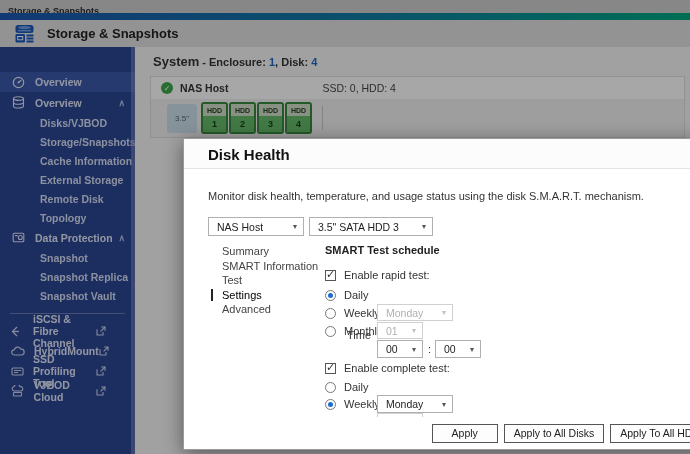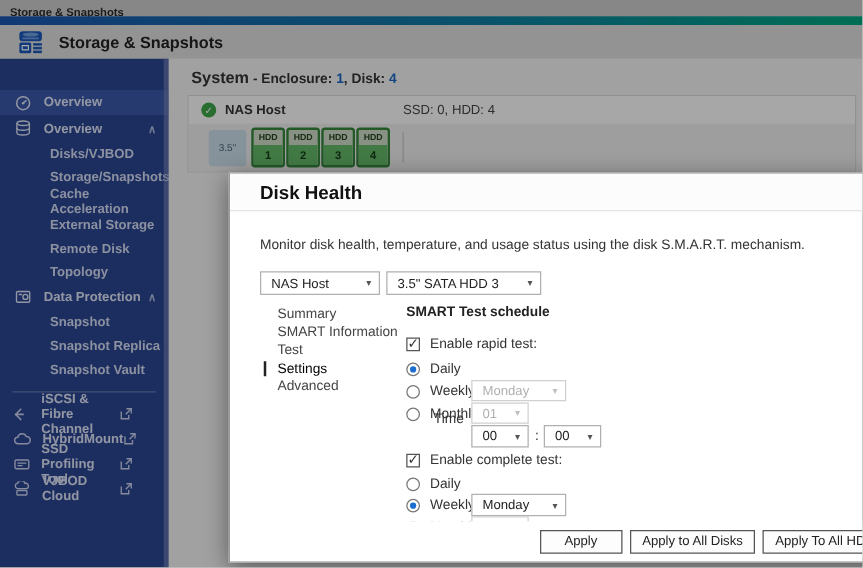--- a/index.html
+++ b/index.html
@@ -145,21 +145,21 @@
         <span>Overview</span>
         <span class="chev">∧</span>
       </div>
       <div class="nav-sub">
           <span>Disks/VJBOD</span>
         </div>
       <div class="nav-sub">
           <span>Storage/Snapshots</span>
         </div>
       <div class="nav-sub">
-          <span>Cache Acceleration</span>
+          <span>Cache Information</span>
         </div>
       <div class="nav-sub">
           <span>External Storage</span>
         </div>
       <div class="nav-sub">
           <span>Remote Disk</span>
         </div>
       <div class="nav-sub">
           <span>Topology</span>
         </div>

